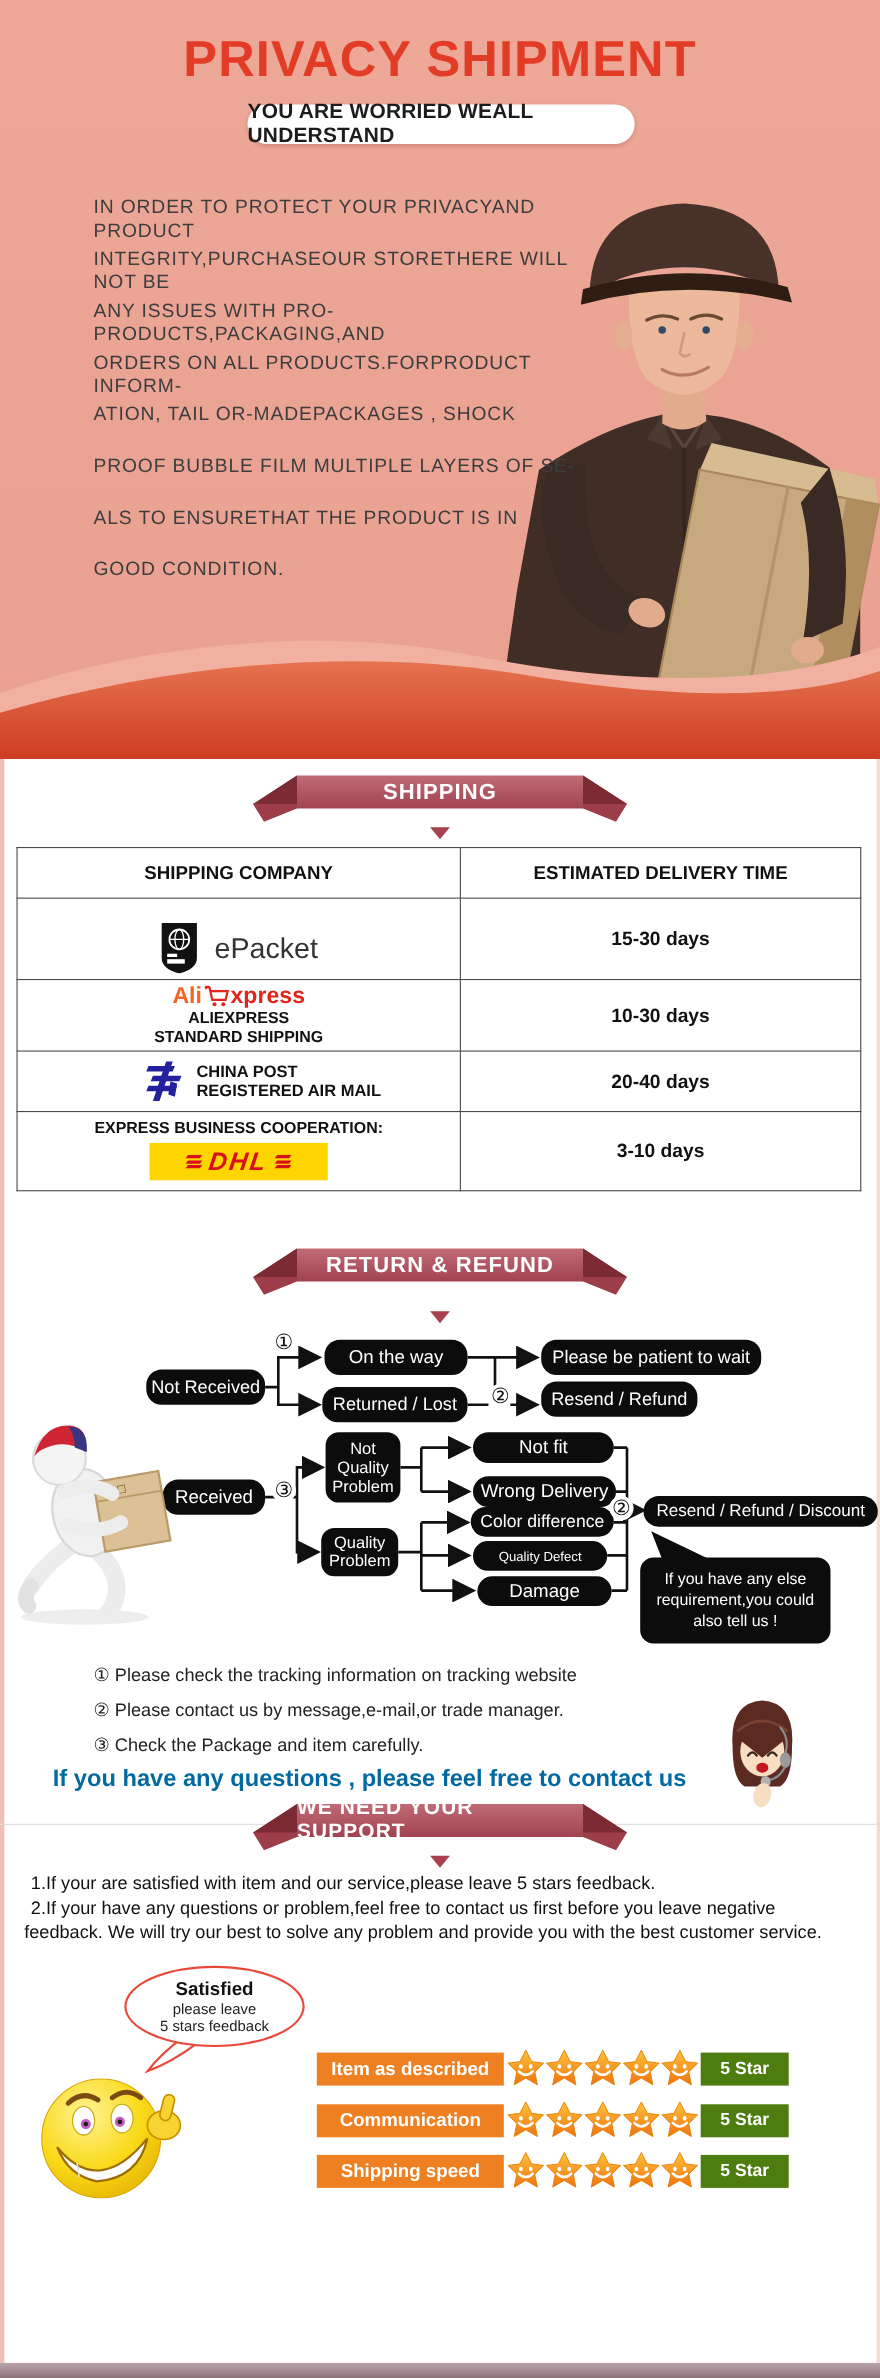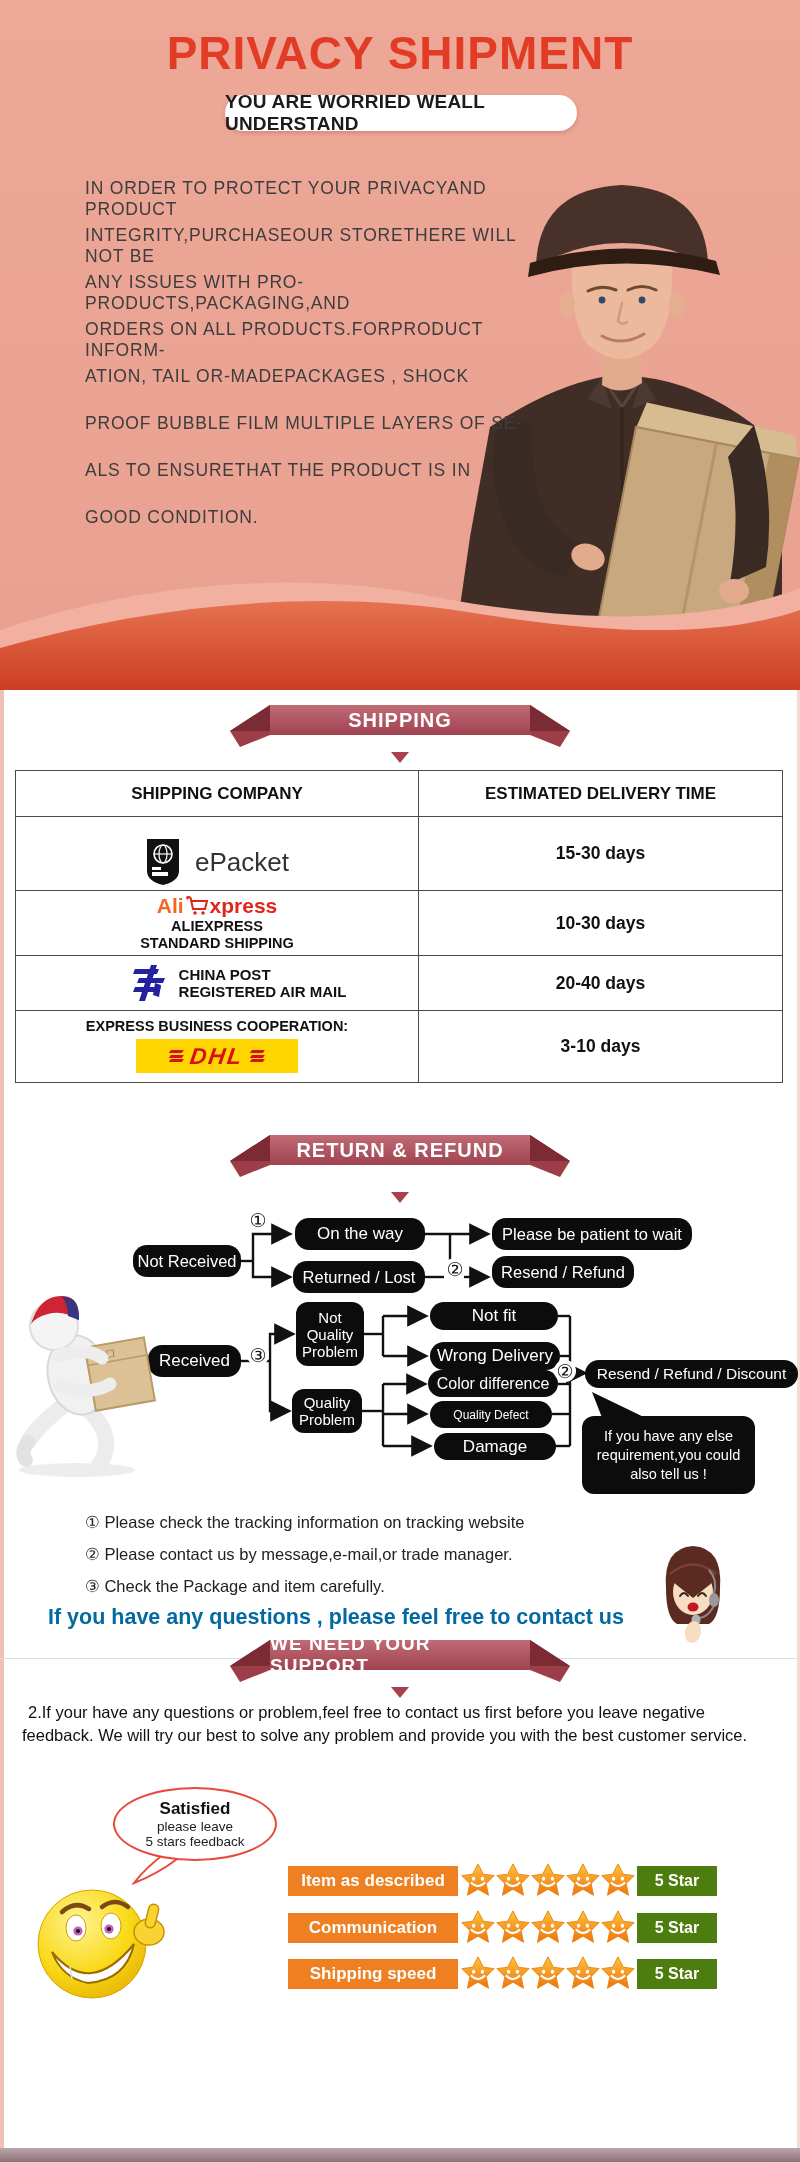--- a/index.html
+++ b/index.html
@@ -395,20 +395,21 @@
         <polygon points="40,10 0,36 10,52 40,40" fill="#9c3d49"></polygon>
         <polygon points="300,10 340,36 330,52 300,40" fill="#9c3d49"></polygon>
         <polygon points="0,36 40,10 40,36" fill="#7c2a33"></polygon>
         <polygon points="340,36 300,10 300,36" fill="#7c2a33"></polygon>
         <rect x="40" y="10" width="260" height="30" fill="url(#rg1)"></rect>
       </svg>
       <div class="rtext" style="font-size:19px;">WE NEED YOUR SUPPORT</div>
     </div>
     <div class="tri" style="left:391px;top:106px;"></div>
     <div class="support-par">
+      <div>1.If your are satisfied with item and our service,please leave 5 stars feedback.</div>
       <div>2.If your have any questions or problem,feel free to contact us first before you leave negative</div>
       <div style="margin-left:-6px;">feedback. We will try our best to solve any problem and provide you with the best customer service.</div>
     </div>
 
     <div class="sat-bubble">
       <div class="sat-b1">Satisfied</div>
       <div class="sat-b2">please leave</div>
       <div class="sat-b2">5 stars feedback</div>
     </div>
     <svg class="sat-tail" viewBox="0 0 60 40">

